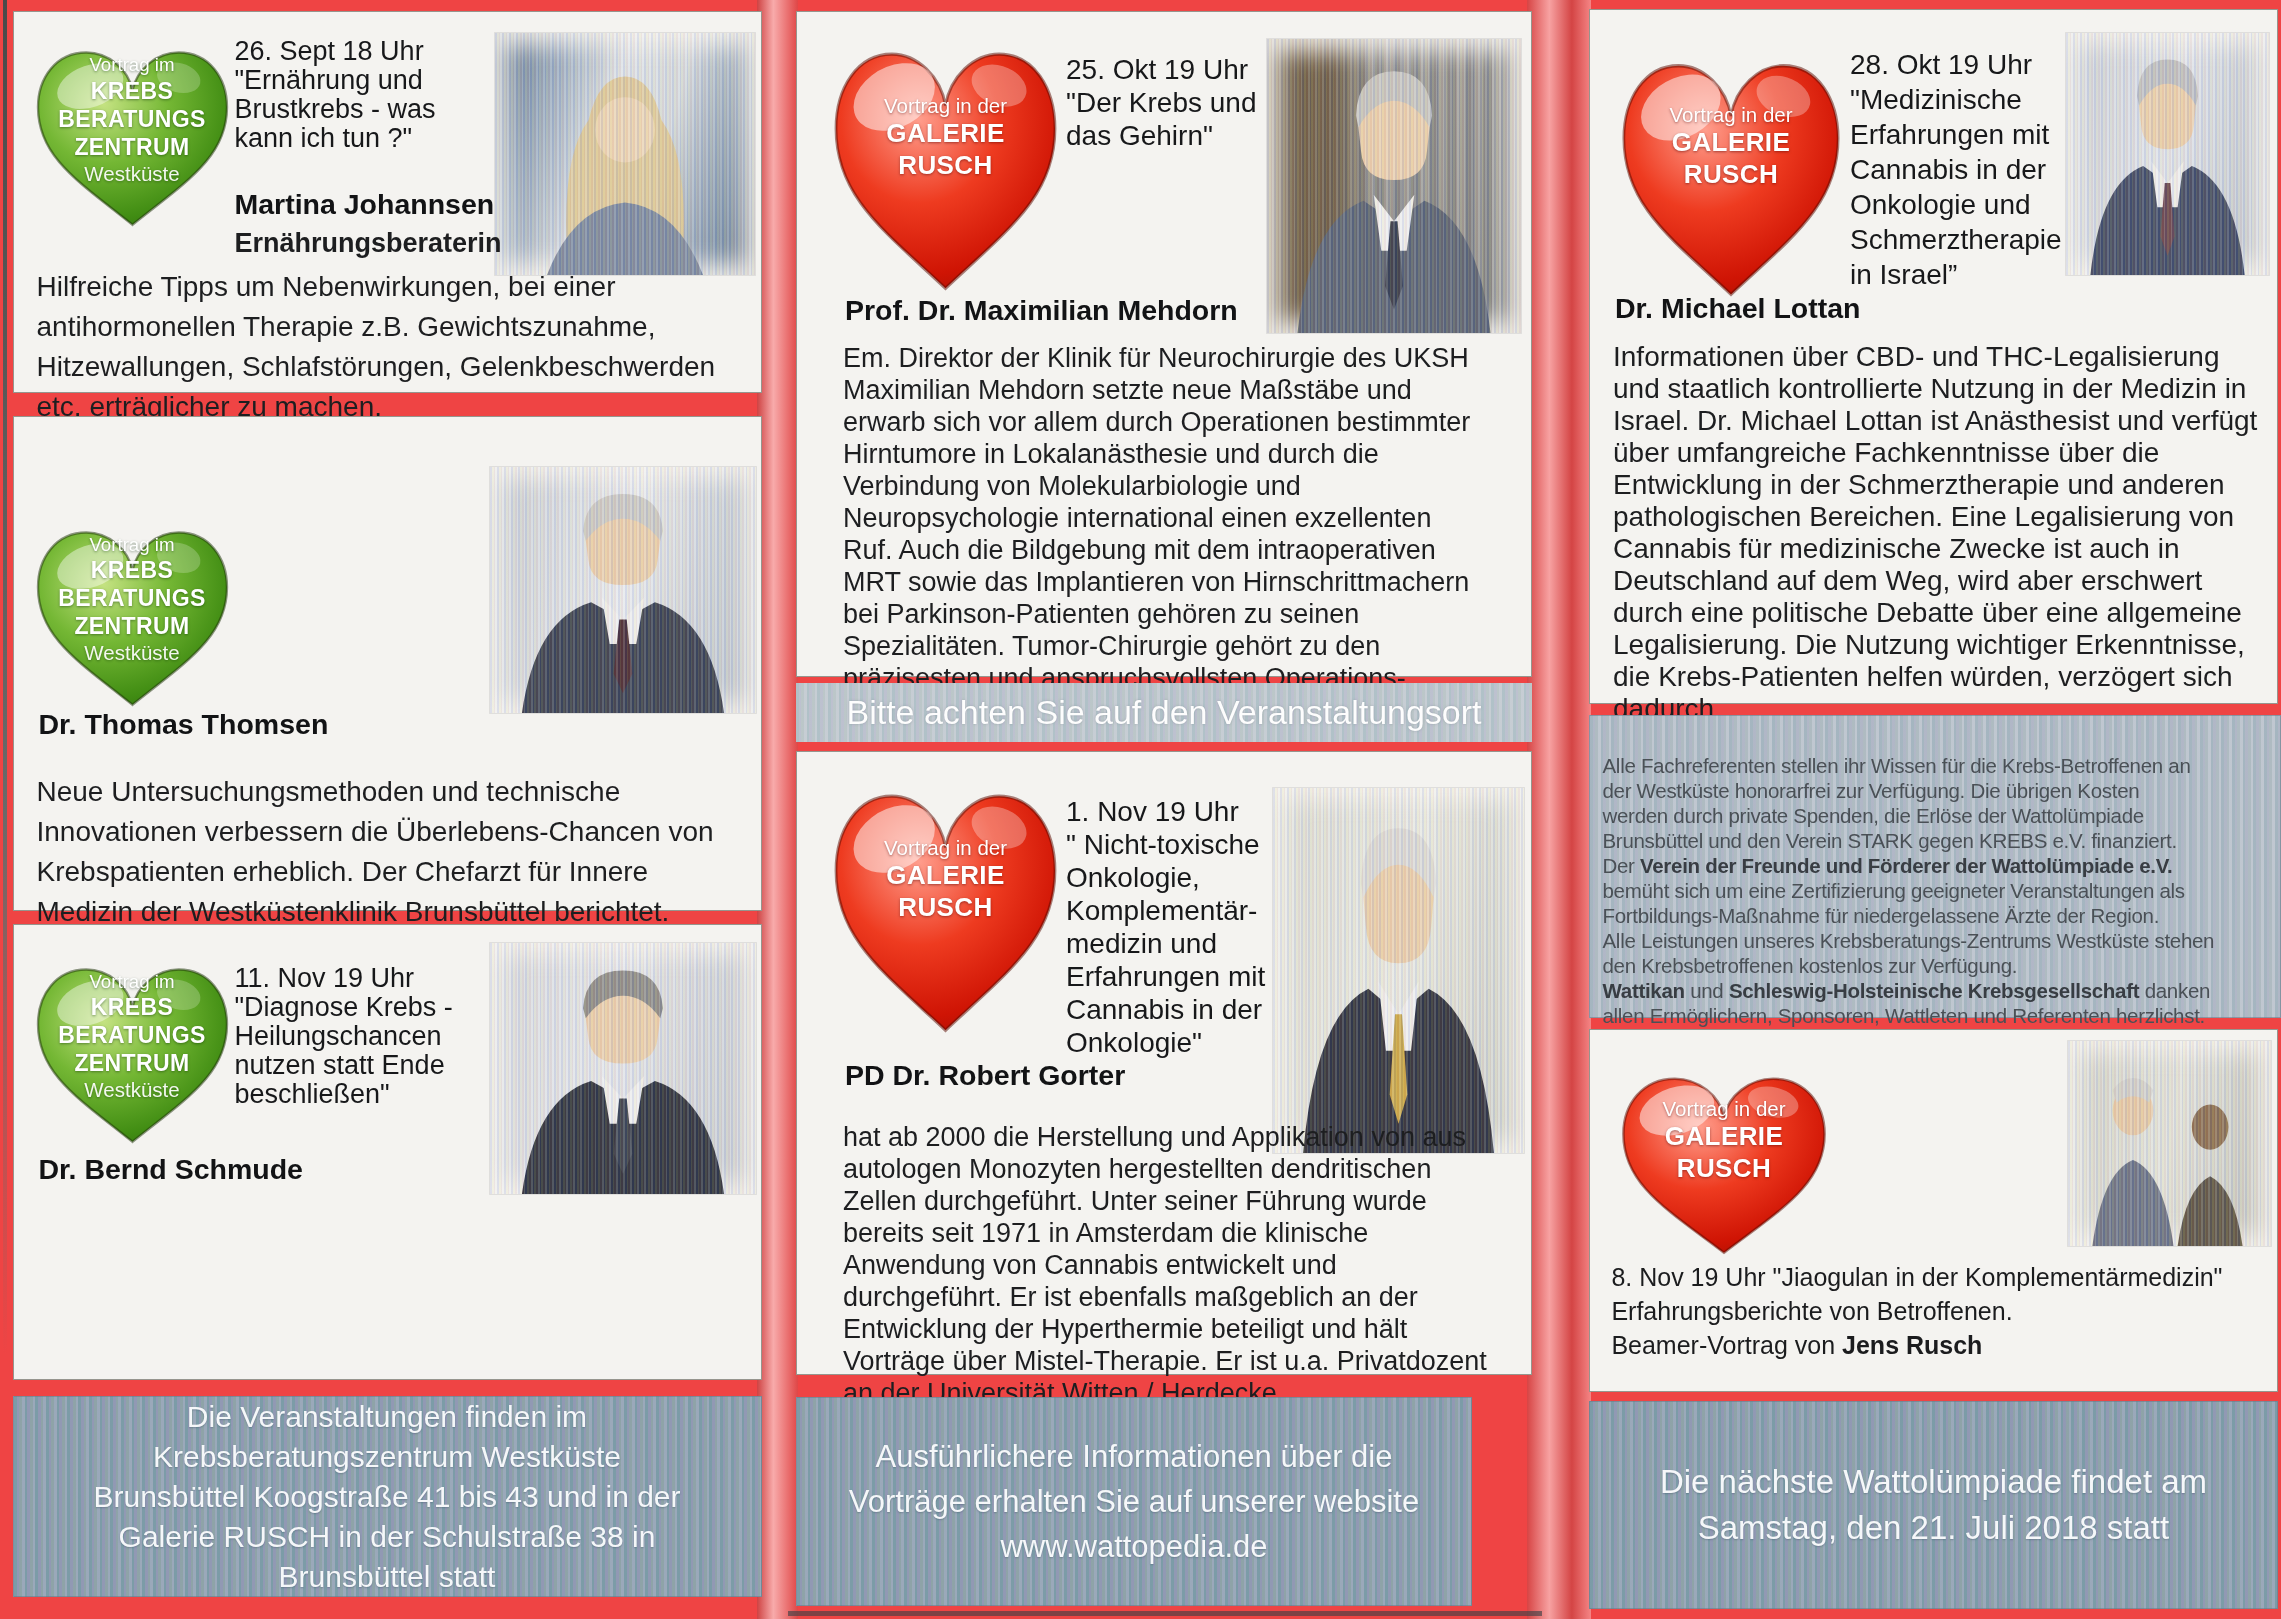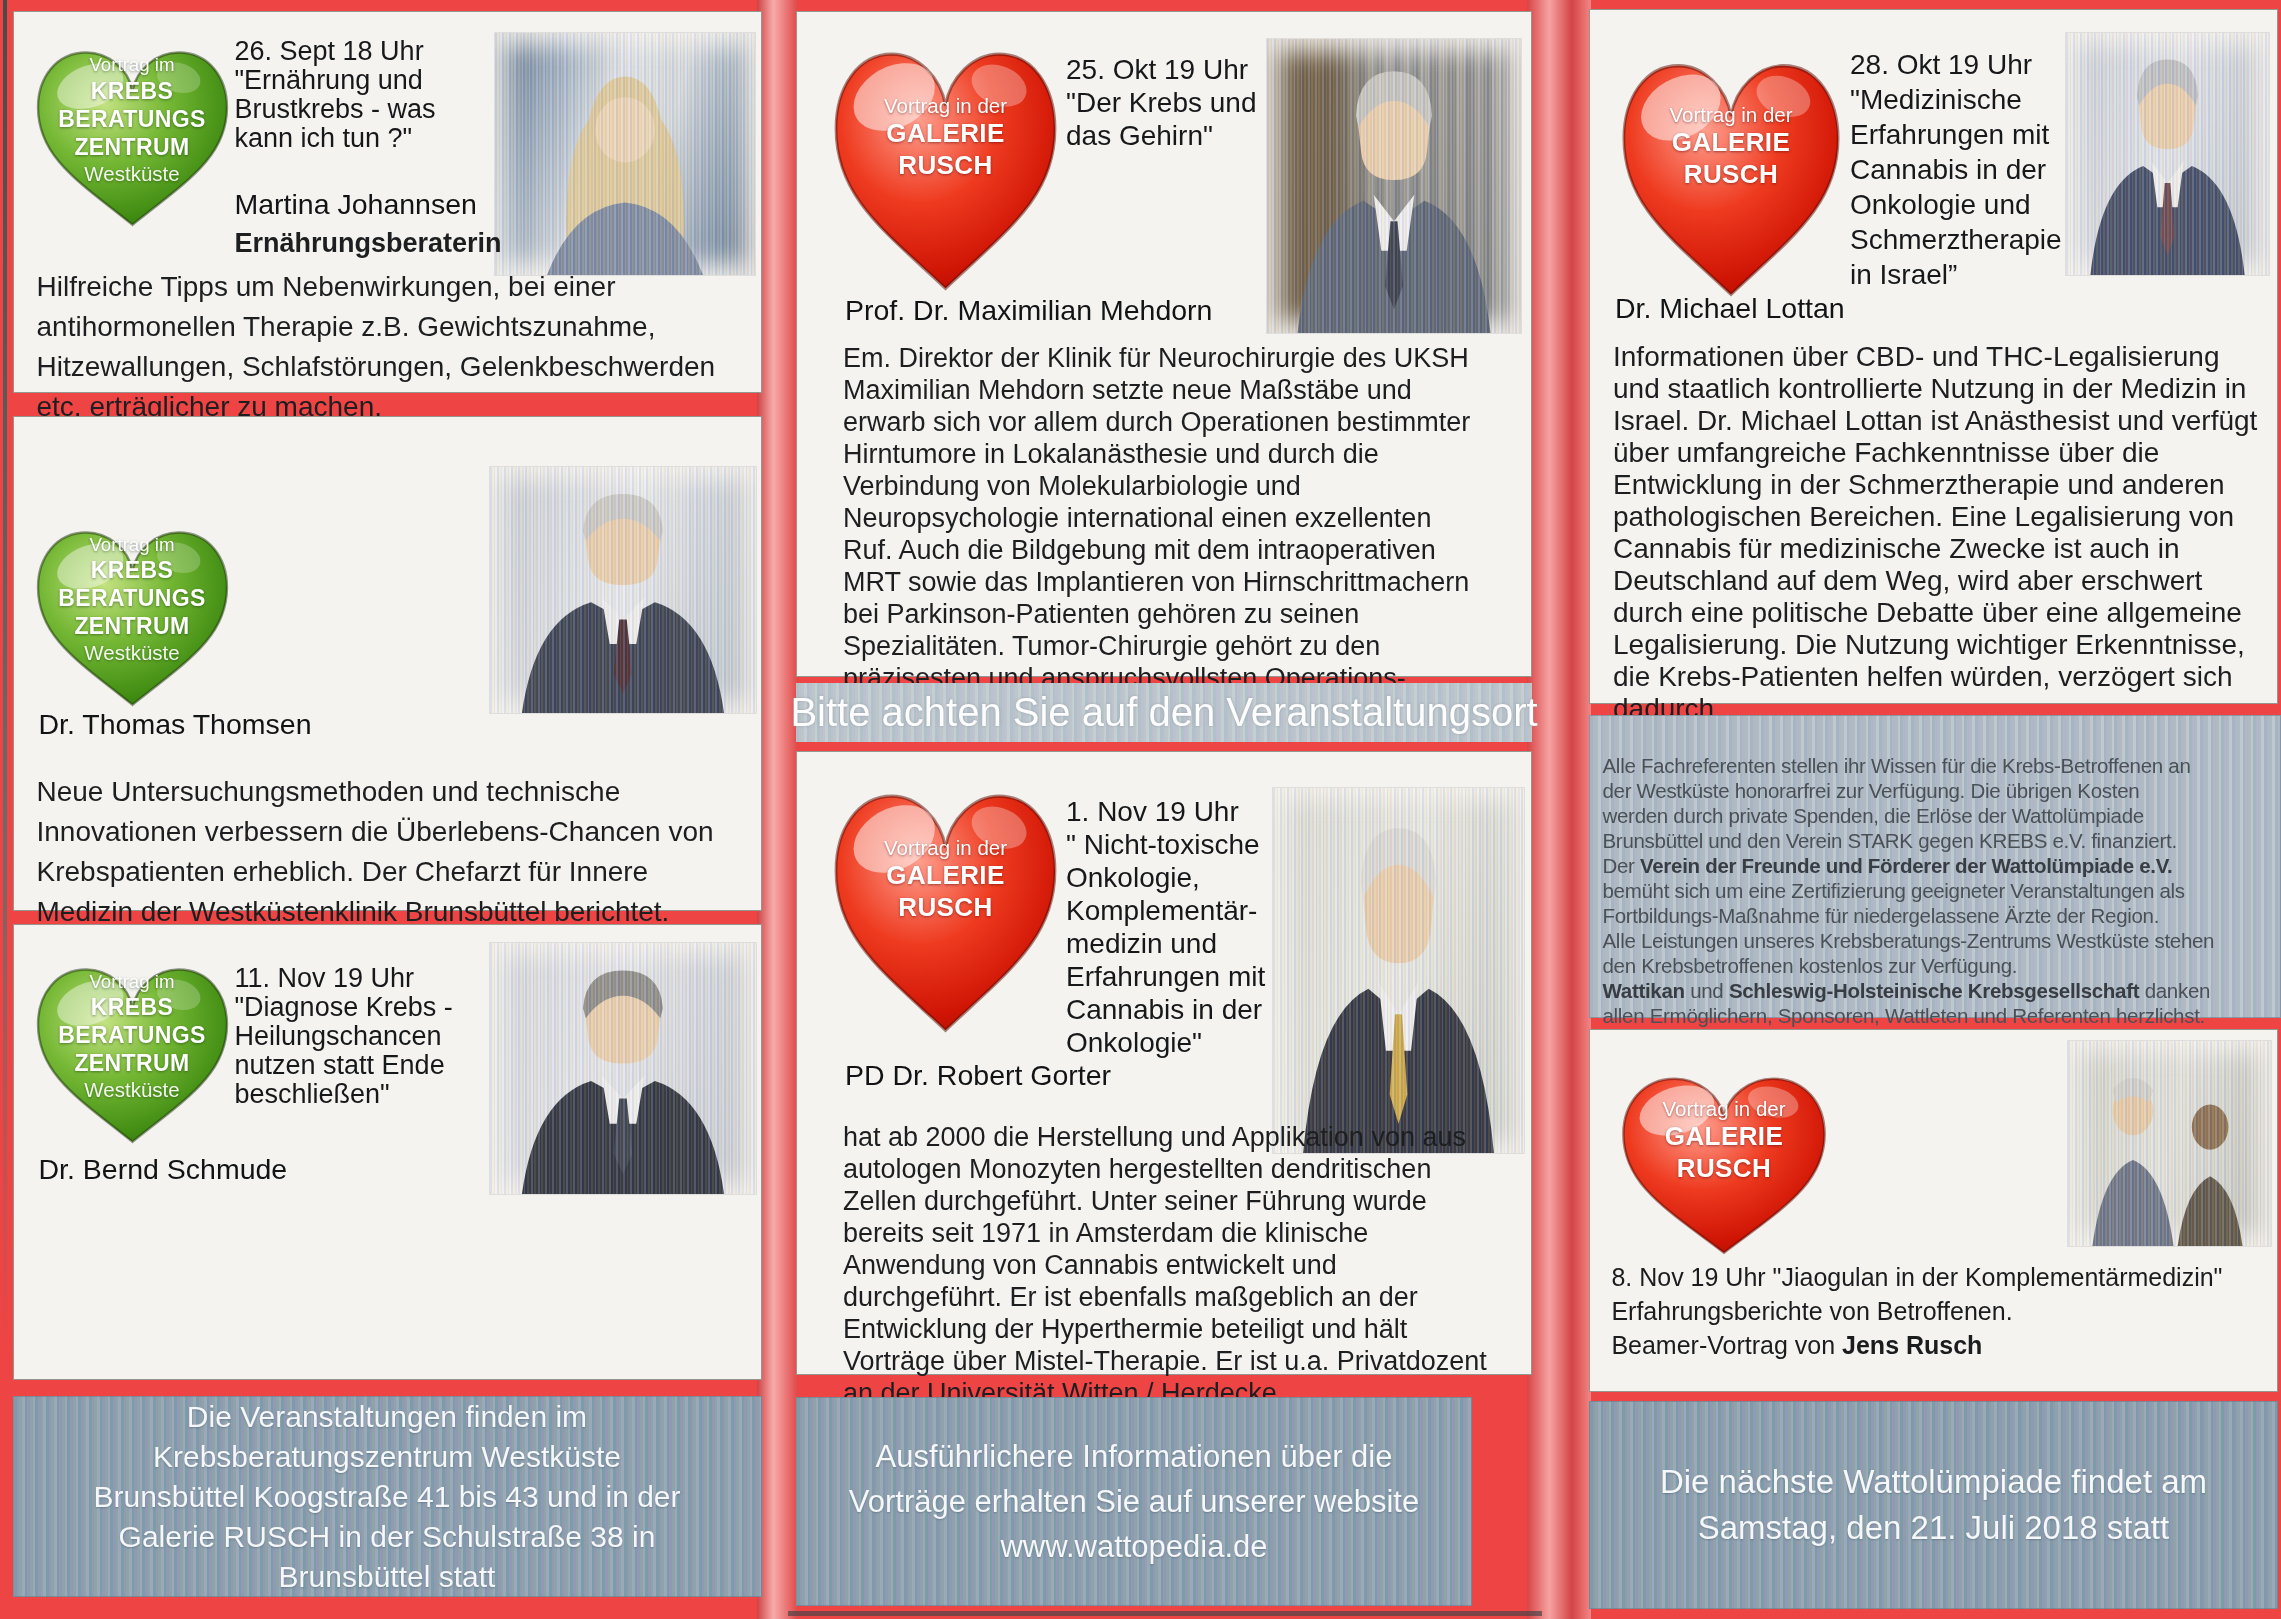--- a/index.html
+++ b/index.html
@@ -32,21 +32,21 @@
   .ht-big   { font-size:23px; font-weight:bold; letter-spacing:0.4px; }
   .ht-sub   { font-size:20.5px; opacity:.92; }
   .heart.red .ht-small { font-size:20.5px; }
   .heart.red .ht-big   { font-size:26px; }
 
   
   .datetitle { position:absolute; font-size:27px; line-height:29px; color:#17181a; }
   .title { white-space:pre-line; }
   .col-m .datetitle { line-height:33px; font-size:28px; }
   .col-r .datetitle { line-height:35px; font-size:28px; }
-  .speaker { position:absolute; font-weight:normal; font-size:28.5px; color:#121315; }
+  .speaker { position:absolute; font-weight:bold; font-size:28.5px; color:#121315; }
   .role { position:absolute; font-size:27px;font-weight:bold; }
   .body { position:absolute; font-size:28px; line-height:40px; }
   .body-m { font-size:27px; line-height:32px; }
   .body-r { font-size:28px; line-height:32px; }
 
   
   .photo { position:absolute; overflow:hidden;
     box-shadow: inset 0 0 23px 12.5px rgba(244,243,240,.9), 0 0 0 0.9px rgba(150,150,150,.25); }
   .photo::after { content:""; position:absolute; inset:0;
     background:repeating-linear-gradient(90deg, rgba(70,90,200,.10) 0 1.8px, rgba(250,240,150,.13) 1.8px 3.6px,
@@ -65,21 +65,21 @@
 
   
   .tintbox { position:absolute; box-sizing:border-box; border:0.9px solid rgba(105,120,135,.55);
     background-color:#94a4b1;
     background-image:repeating-linear-gradient(90deg, rgba(80,140,150,.35) 0 2.7px, rgba(140,130,185,.32) 2.7px 5.3px,
       rgba(125,160,140,.25) 5.3px 8px, rgba(170,180,205,.30) 8px 10.7px); }
   .footer-box { display:flex; align-items:center; justify-content:center; text-align:center;
     white-space:pre-line; color:#f5f7f9; font-weight:normal;
     text-shadow:0 0.9px 1.8px rgba(60,80,100,.4); }
   .banner { display:flex; align-items:center; justify-content:center; white-space:nowrap;
-    background-color:#c6cdd3; color:#fdfdfd; font-size:40px; font-weight:normal;
+    background-color:#c6cdd3; color:#fdfdfd; font-size:34px; font-weight:normal;
     text-shadow:0 0 2.7px rgba(130,140,150,.6);
     background-image:repeating-linear-gradient(90deg, rgba(80,140,150,.18) 0 2.7px, rgba(140,130,185,.16) 2.7px 5.3px,
       rgba(125,160,140,.14) 5.3px 8px, rgba(200,205,215,.2) 8px 10.7px); }
   .infobox { background-color:#b5bec8; padding:11.6px 12.5px; font-size:20.5px; line-height:25px;
     letter-spacing:-0.3px; color:#4a5056; white-space:pre-line;
     background-image:repeating-linear-gradient(90deg, rgba(80,140,150,.16) 0 2.7px, rgba(150,140,190,.15) 2.7px 5.3px,
       rgba(130,165,145,.12) 5.3px 8px, rgba(230,232,238,.22) 8px 10.7px); }
   .infobox b { color:#383d43; }
   .r2line { position:absolute; font-size:25px; line-height:34px; white-space:nowrap; color:#1b1c1e; }
 </style>

